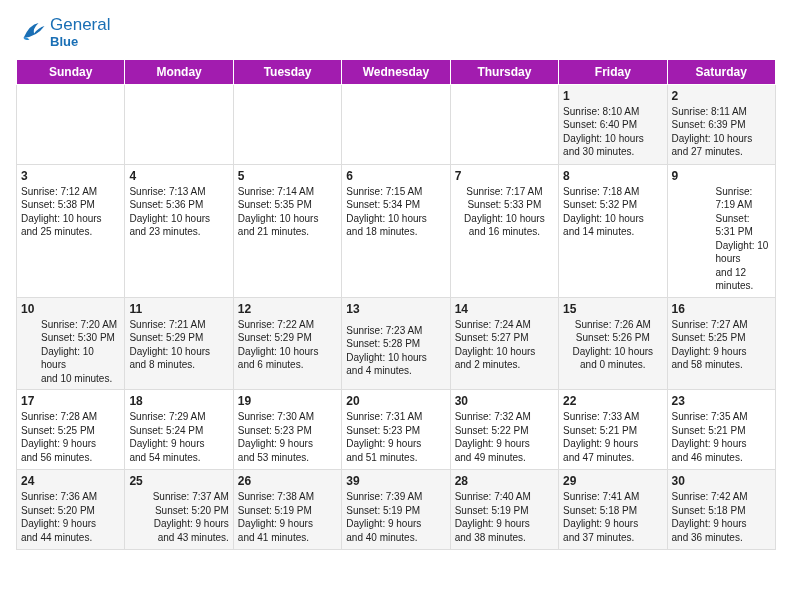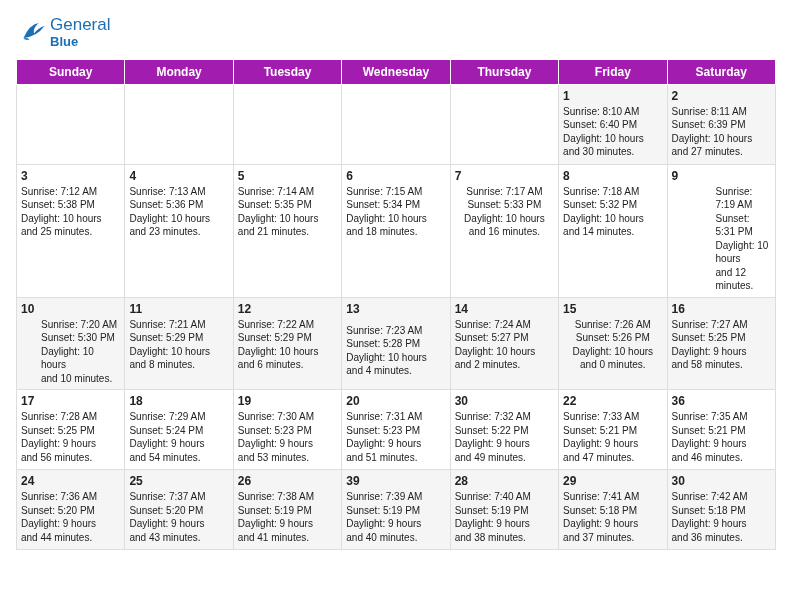--- a/index.html
+++ b/index.html
@@ -270,38 +270,38 @@
 and 49 minutes.</div>
         </td>
         <td>
           <span class="day-num">22</span>
           <div class="day-detail" style="white-space: pre-line;">Sunrise: 7:33 AM
 Sunset: 5:21 PM
 Daylight: 9 hours
 and 47 minutes.</div>
         </td>
         <td>
-          <span class="day-num">36</span>
+          <span class="day-num">23</span>
           <div class="day-detail" style="white-space: pre-line;">Sunrise: 7:35 AM
 Sunset: 5:21 PM
 Daylight: 9 hours
 and 46 minutes.</div>
         </td>
       </tr>
       <tr>
         <td>
           <span class="day-num">24</span>
           <div class="day-detail" style="white-space: pre-line;">Sunrise: 7:36 AM
 Sunset: 5:20 PM
 Daylight: 9 hours
 and 44 minutes.</div>
         </td>
         <td>
           <span class="day-num">25</span>
-          <div class="day-detail" style="white-space: pre-line;">Sunrise: 7:37 AM
+          <div class="day-detail" style="white-space: pre-line; text-align: right;">Sunrise: 7:37 AM
 Sunset: 5:20 PM
 Daylight: 9 hours
 and 43 minutes.</div>
         </td>
         <td>
           <span class="day-num">26</span>
           <div class="day-detail" style="white-space: pre-line;">Sunrise: 7:38 AM
 Sunset: 5:19 PM
 Daylight: 9 hours
 and 41 minutes.</div>

